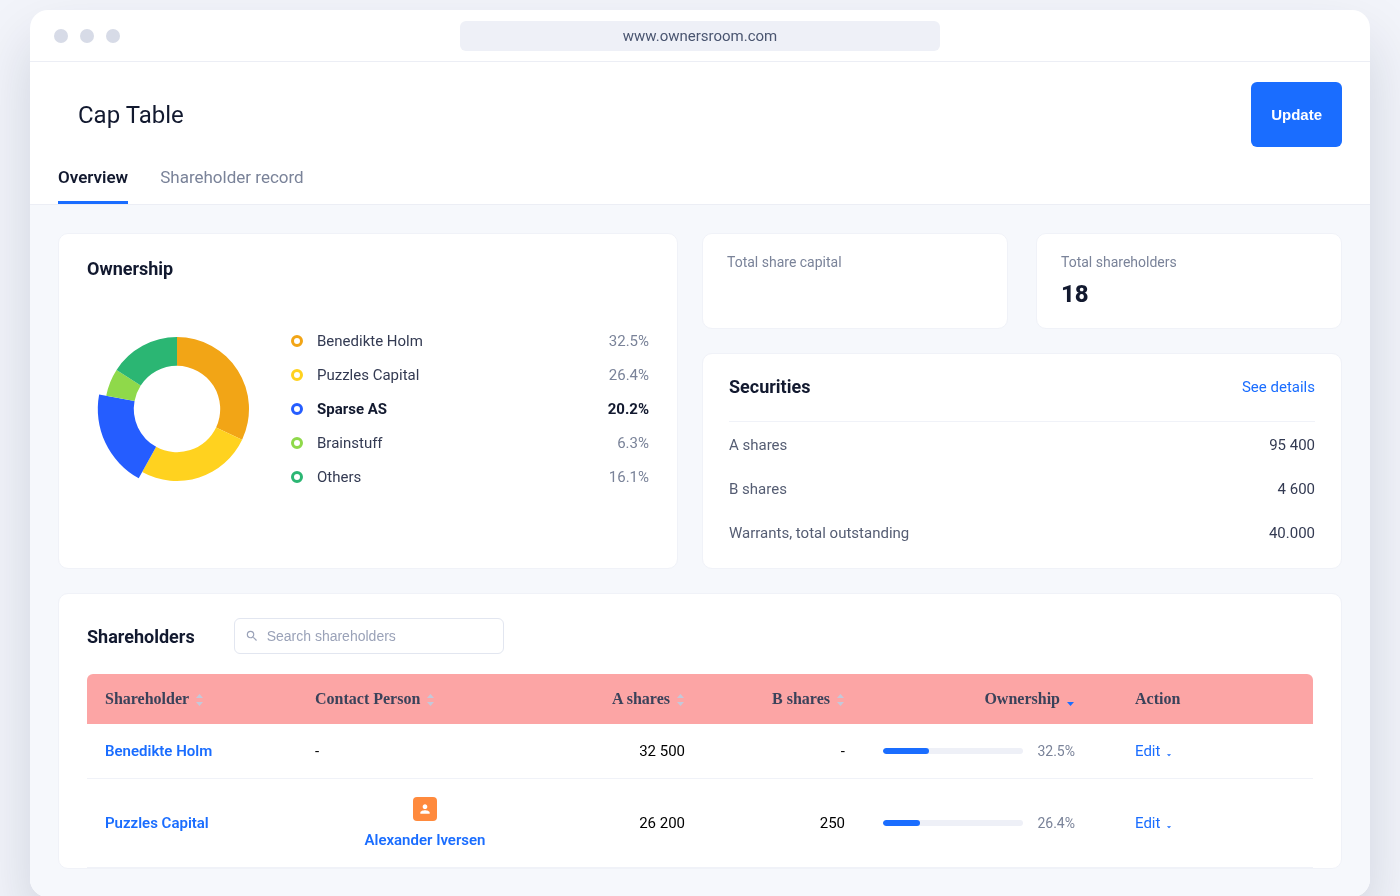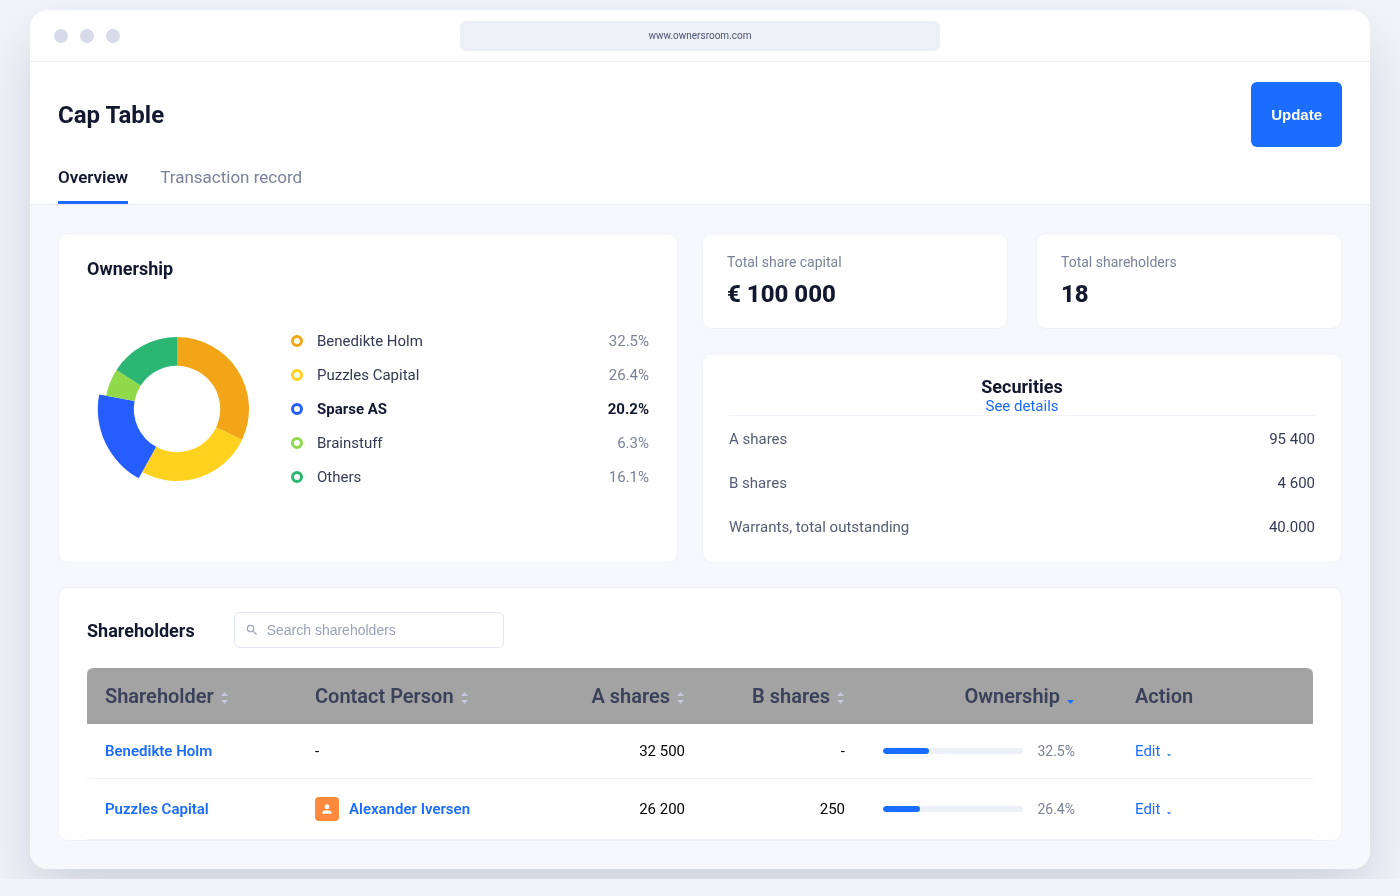--- a/index.html
+++ b/index.html
@@ -30,28 +30,28 @@
     width: 14px; height: 14px; border-radius: 50%;
     background: #d7dbe7;
   }
   .url-bar {
     position: absolute;
     left: 50%; transform: translateX(-50%);
     width: 480px; height: 30px;
     background: #eef0f7;
     border-radius: 6px;
     display: flex; align-items: center; justify-content: center;
-    color: #4a5570; font-size: 10px;
+    color: #4a5570; font-size: 15px;
   }
   .page { padding: 0; }
   .page-header {
     display:flex; justify-content:space-between; align-items:center;
     padding: 20px 28px 0 28px;
   }
-  .page-title { font-size: 24px; font-weight: 700; color: #12192f; }
+  .page-title { font-size: 24px; font-weight: 400; color: #12192f; margin-left: 20px; }
   .btn-primary {
     background:#1a6dff; color:#fff; border:none;
     padding: 24px 20px; border-radius:6px; font-size:15px; font-weight:600;
     cursor:pointer;
   }
   .tabs { display:flex; gap: 32px; padding: 20px 28px 0 28px; border-bottom:1px solid #eceef5;}
   .tab { font-size:17px; color:#7a8399; padding-bottom:14px; cursor:pointer; }
   .tab.active { color:#12192f; font-weight:600; border-bottom:3px solid #1a6dff; }
   .content { background:#f6f8fc; padding: 28px; }
   .grid-top { display:flex; gap: 24px; }
@@ -67,55 +67,55 @@
   .legend-dot { width:12px; height:12px; border-radius:50%; border:3px solid; background:#fff; margin-right:14px; flex-shrink:0;}
   .legend-name { flex:1; color:#333a52; }
   .legend-pct { color:#7a8399; }
   .legend-row.bold .legend-name, .legend-row.bold .legend-pct { font-weight:700; color:#12192f;}
   .right-col { flex:1; display:flex; flex-direction:column; gap: 24px;}
   .stats-row { display:flex; gap: 28px; }
   .stat-card { flex:1; padding: 20px 24px; }
   .stat-label { color:#7a8399; font-size:14px; }
   .stat-value { font-size:24px; font-weight:800; color:#12192f; margin-top:10px;}
   .securities-card { padding: 22px 26px 26px; }
-  .securities-head { display:flex; justify-content:space-between; align-items:center; padding-bottom:0; border-bottom:1px solid #f0f2f8;flex-direction:column;}
+  .securities-head { display:flex; justify-content:space-between; align-items:center; padding-bottom:24px; border-bottom:1px solid #f0f2f8;}
   .link { color:#1a6dff; text-decoration:none; font-size:15px; cursor:pointer;}
   .sec-row { display:flex; justify-content:space-between; padding: 14px 0 0 0; font-size:15px;}
   .sec-row .lbl { color:#555d73; }
   .sec-row .val { color:#333a52; }
   .sec-row + .sec-row { margin-top: 12px; }
 
   .shareholders-card { margin-top: 24px; padding: 24px 28px 0; }
   .sh-head { display:flex; align-items:center; gap: 39px; margin-bottom: 20px;}
   .search-box {
     border:1px solid #e2e6f0; border-radius:6px; height:36px;
     display:flex; align-items:center; padding:0 10px; width: 270px;
   }
   .search-box svg { flex-shrink:0; fill:#9aa2b8;}
   .search-box input { border:none; outline:none; font-size:14px; margin-left:8px; width:100%; color:#333;}
   .search-box input::placeholder { color:#9aa2b8; }
 
   .table { width:100%; }
-  .thead { background:#a3a3a3; display:flex; padding: 16px 18px; font-size:20px; color:#3a425a; font-weight:600; border-radius:6px 6px 0 0;}
+  .thead { background:#fca5a5; display:flex; padding: 16px 18px; font-size:16px; color:#3a425a; font-weight:600; border-radius:6px 6px 0 0;font-family:Liberation Serif, serif;}
   .cell-1{flex:0 0 210px;}
   .cell-2{flex:0 0 220px;}
   .cell-3{flex:0 0 150px; text-align:right;}
   .cell-4{flex:0 0 160px; text-align:right;}
   .cell-5{flex:0 0 260px; text-align:right; padding-right: 30px;}
   .cell-6{flex:1; text-align:left; padding-left:30px;}
   .sort-ic { display:inline-block; vertical-align:middle; margin-left:6px;}
   .sort-ic svg { display:block; }
 
   .trow { display:flex; align-items:center; padding: 18px; font-size:15px; border-bottom:1px solid #f0f2f8;}
   .trow .link2 { color:#1a6dff; font-weight:600; cursor:pointer;}
   .bar-wrap { display:flex; align-items:center; justify-content:flex-end; gap:14px;}
   .bar { width:140px; height:6px; background:#eef0f7; border-radius:3px; overflow:hidden;}
   .bar-fill { height:100%; background:#1a6dff; border-radius:3px;}
   .edit-btn { color:#1a6dff; cursor:pointer; font-size:15px; display:inline-flex; align-items:flex-end; gap:4px;}
-  .contact { display:flex; align-items:center; gap:10px;}
+  .contact { display:flex; align-items:center; gap:10px;flex-direction:column;}
   .avatar-ic { width:24px; height:24px; background:#ff8a3d; border-radius:4px; display:flex; align-items:center; justify-content:center;}
   .avatar-ic svg { fill:#fff; width:14px; height:14px;}
 </style>
 </head>
 <body>
 
 <div class="browser">
   <div class="browser-bar">
     <div class="traffic">
       <span></span>
@@ -128,21 +128,21 @@
   </div>
 
   <div class="page">
     <div class="page-header">
       <div class="page-title">Cap Table</div>
       <button class="btn-primary">Update</button>
     </div>
 
     <div class="tabs" id="tabs">
         <div class="tab active">Overview</div>
-        <div class="tab">Transaction record</div>
+        <div class="tab">Shareholder record</div>
       </div>
 
     <div class="content">
       <div class="grid-top">
         <div class="card ownership-card">
           <div class="card-title">Ownership</div>
           <div class="ownership-body">
             <div class="donut-wrap">
               <svg id="donut" viewBox="0 0 100 100" width="180" height="180">
                   <path d="M 50 10 A 40 40 0 0 1 86.1719686497412 67.07596802533138 L 71.70318118984471 60.24558081519883 A 24 24 0 0 0 50 26 Z" fill="#f2a516"></path>
@@ -179,21 +179,20 @@
                   <span class="legend-pct">16.1%</span>
                 </div>
               </div>
           </div>
         </div>
 
         <div class="right-col">
           <div class="stats-row">
             <div class="card stat-card">
               <div class="stat-label">Total share capital</div>
-              <div class="stat-value">€ 100 000</div>
             </div>
             <div class="card stat-card">
               <div class="stat-label">Total shareholders</div>
               <div class="stat-value">18</div>
             </div>
           </div>
 
           <div class="card securities-card">
             <div class="securities-head">
               <div class="card-title">Securities</div>

